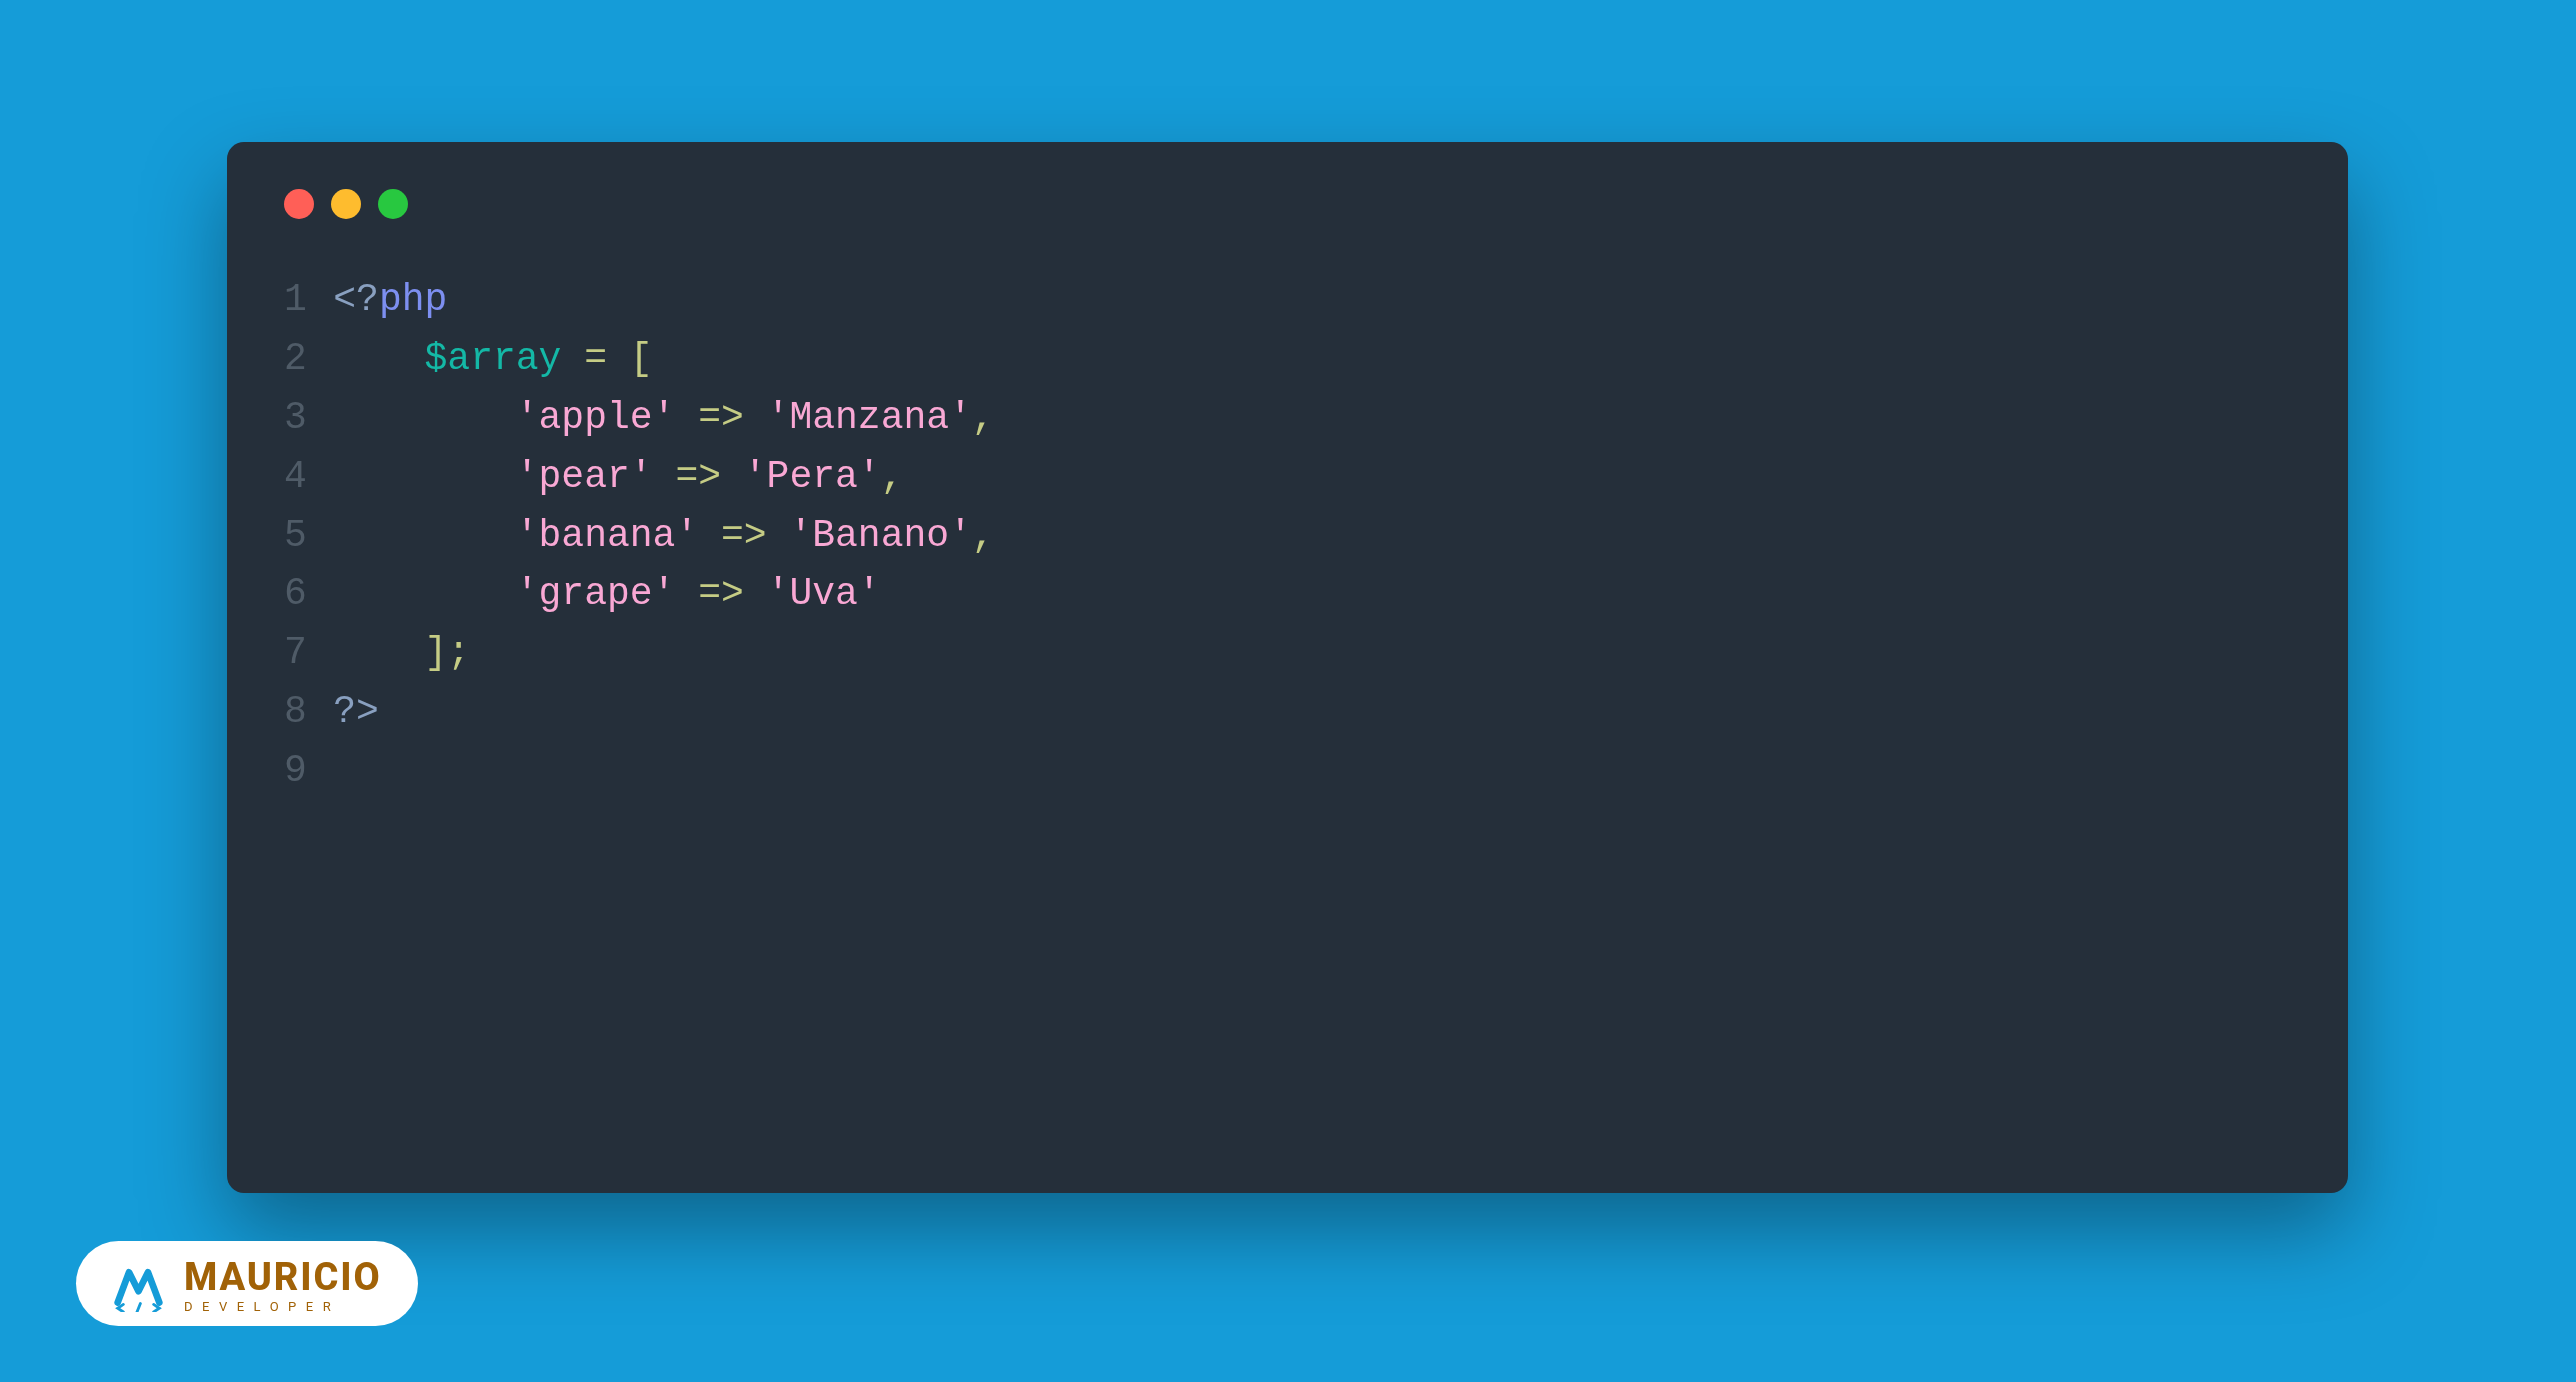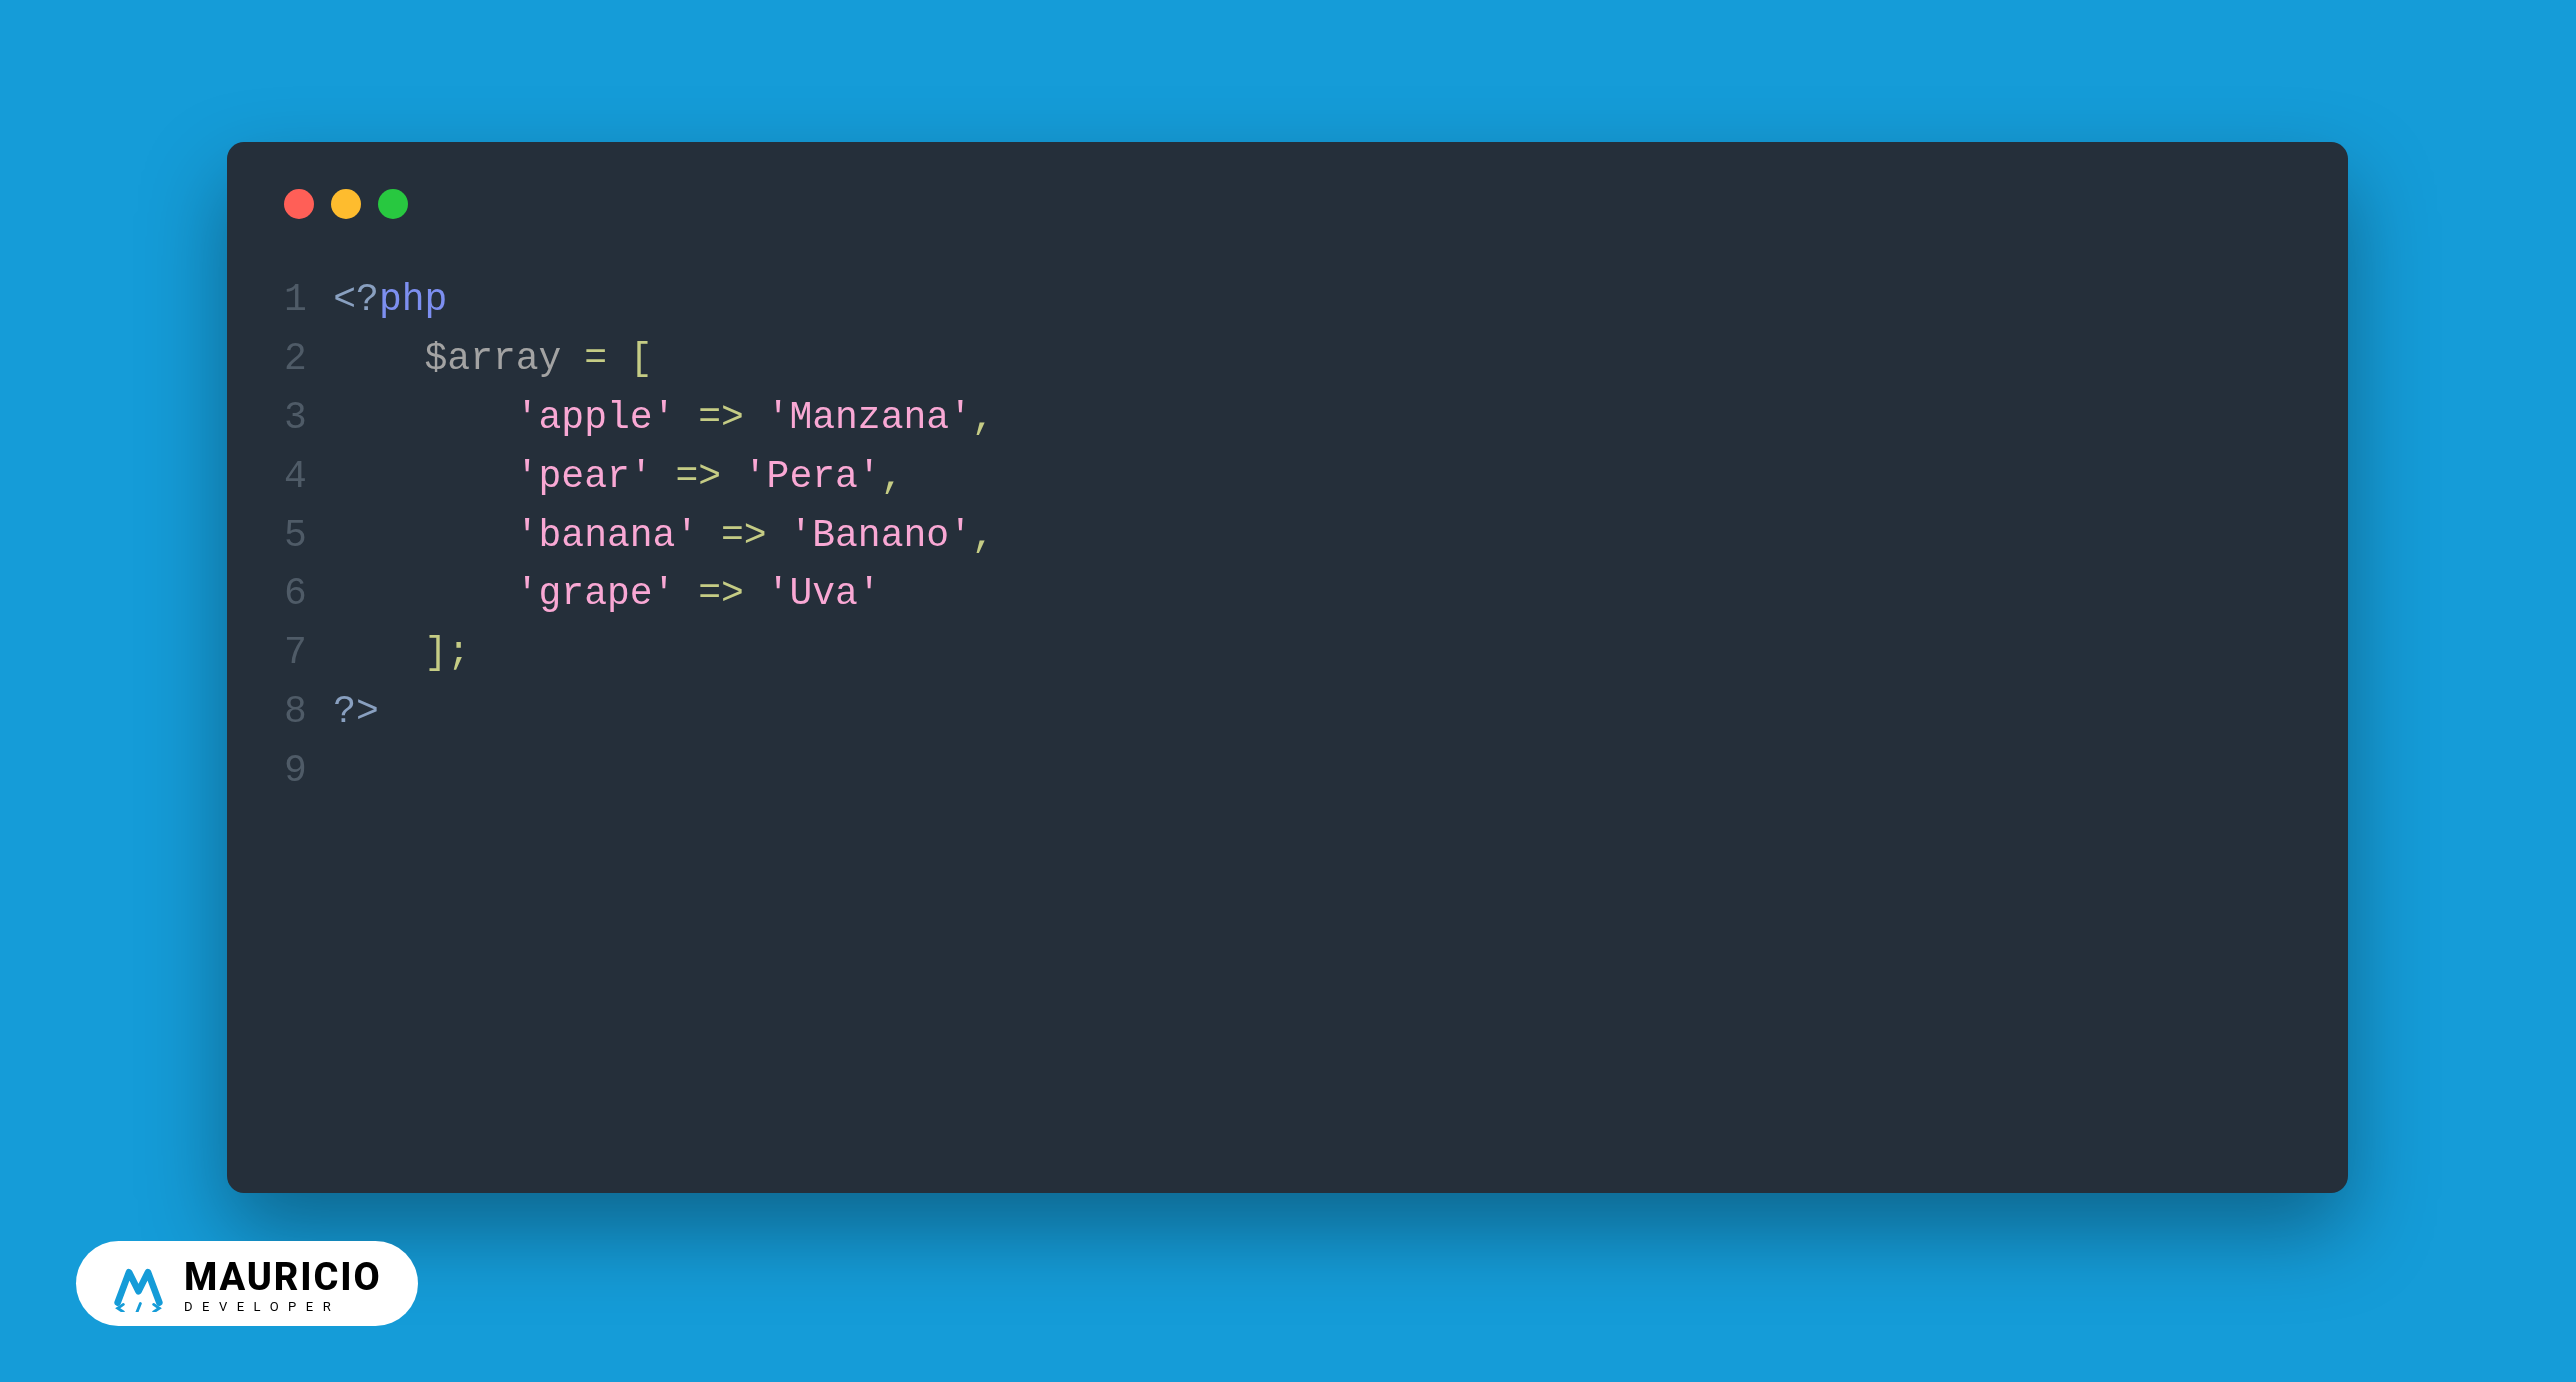--- a/index.html
+++ b/index.html
@@ -50,30 +50,30 @@
     text-align: right;
     padding-right: 26.5px;
     user-select: none;
   }
   .gutter .ln { display: block; }
   .lines { white-space: pre; }
   .line { display: block; min-height: 1.55em; }
   .tok-default  { color: #d8dee9; }
   .tok-tag      { color: #89a0c0; }      
   .tok-keyword  { color: #7d8ff0; }      
-  .tok-variable { color: #a3a3a3; margin-top: 10px; }      
+  .tok-variable { color: #14b8a6; margin-top: 10px; }      
   .tok-operator { color: #c5cc85; }      
   .tok-string   { color: #f9a8d4; }      
 
   .brand-badge {
     position: absolute;
     left: 76px;
     bottom: 57px;
     background: #ffffff;
-    color: #000000;
+    color: #a16207;
     border-radius: 57px;
     padding: 17px 36px 13.3px 36px;
     display: flex;
     align-items: center;
     gap: 19px;
     font-family: -apple-system, BlinkMacSystemFont, "Segoe UI", Roboto, Helvetica, Arial, sans-serif;
   }
   .brand-mark svg { display: block; }
   .brand-text { display: flex; flex-direction: column; line-height: 1; }
   .brand-name {

